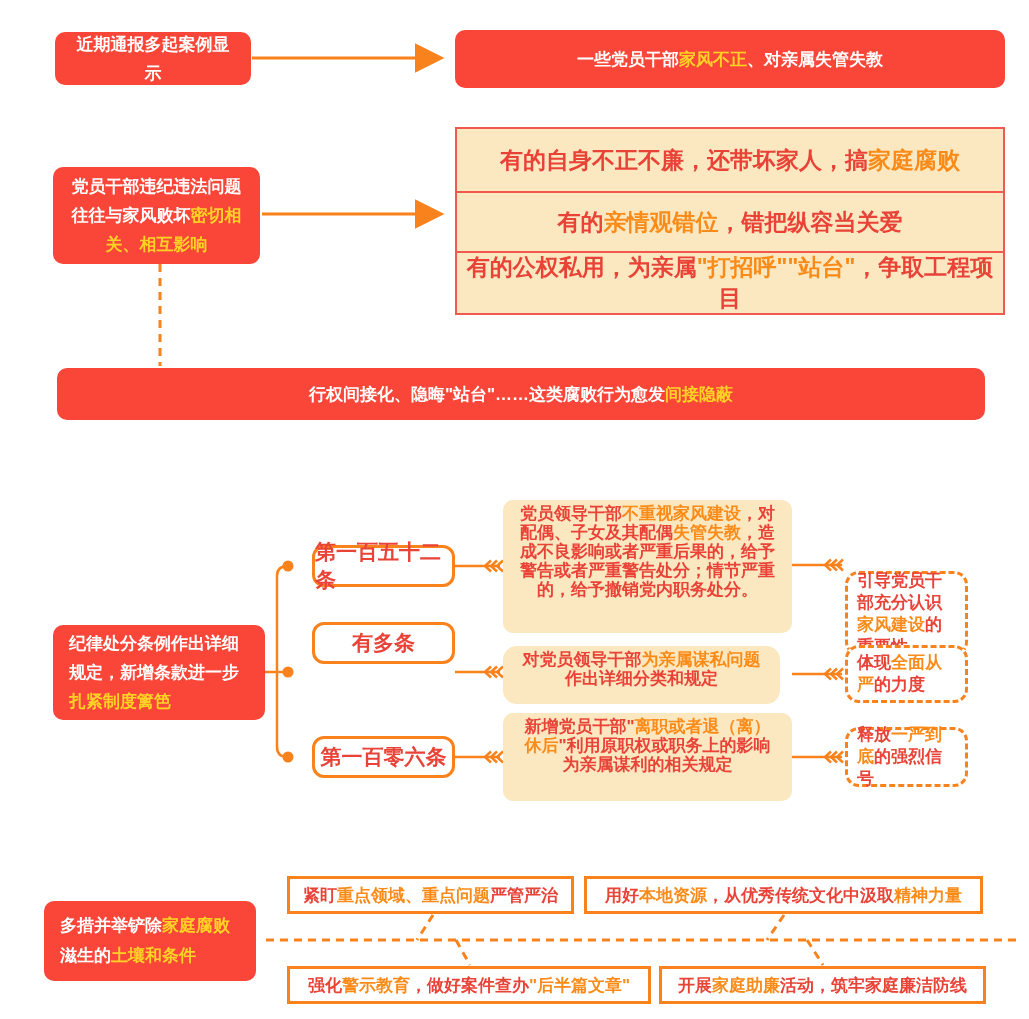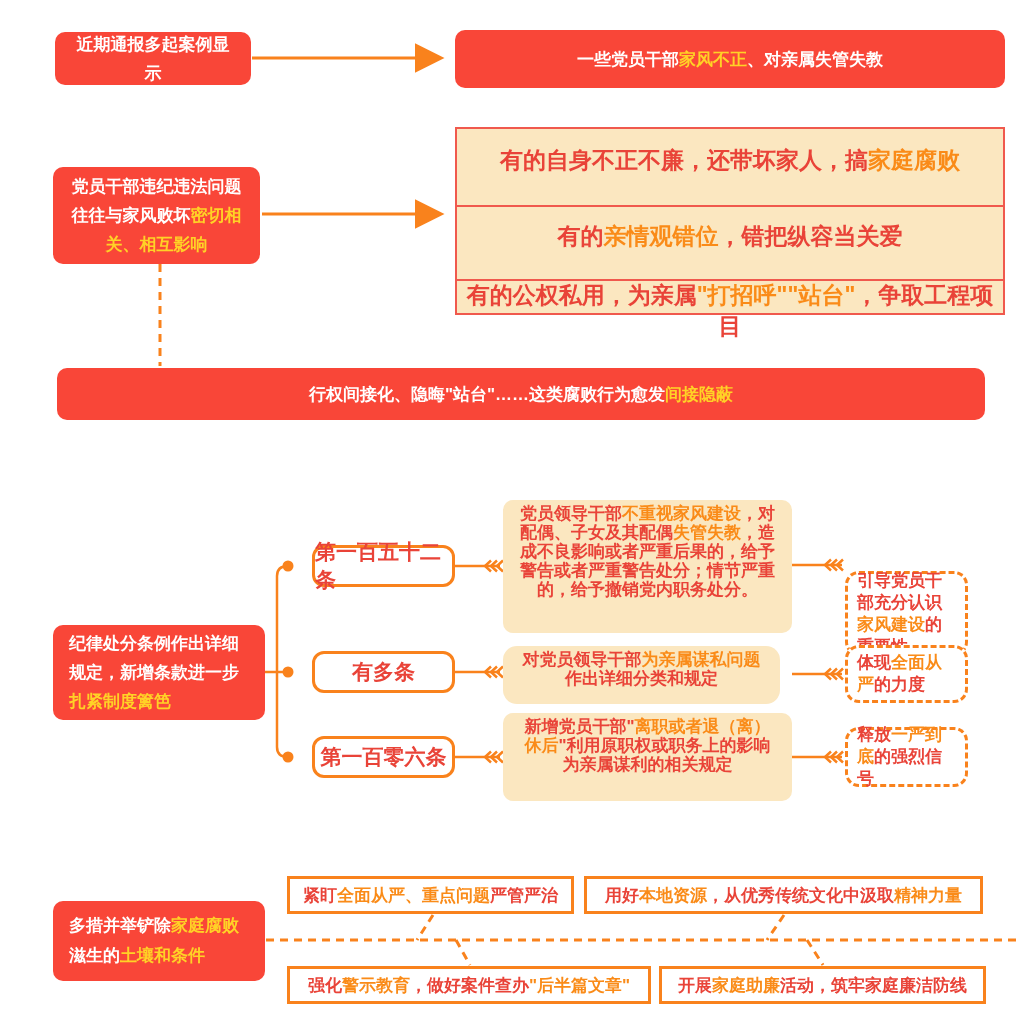--- a/index.html
+++ b/index.html
@@ -10,21 +10,21 @@
   .redbox{background:var(--red_box);border-radius:10px;color:#fff;
           display:flex;align-items:center;justify-content:center;
           font-size:17px;line-height:29px;}
   .redbox.center{text-align:center;}
   .redbox .inner{width:100%;padding:0 16px;}
   .redbox.left .inner{text-align:left;}
   
   .creamtable{background:var(--cream);border:2px solid var(--border_red);}
   .creamrow{display:flex;align-items:center;justify-content:center;
             font-size:23px;text-align:center;box-sizing:border-box;}
-  .creamrow + .creamrow{border-top:2px solid var(--border_red);margin-top:14px;}
+  .creamrow + .creamrow{border-top:2px solid var(--border_red);}
   
   .labelbox{background:#fff;border:3px solid var(--connector);border-radius:12px;
             color:var(--deep_red);display:flex;align-items:center;justify-content:center;
             font-size:21px;}
   
   .detailbox{background:var(--cream);border-radius:10px;padding:4px 16px;
              font-size:17px;line-height:19px;text-align:center;}
   
   .notebox{background:#fff;border:3px dashed var(--connector);border-radius:14px;
            padding:6px 9px;font-size:17px;line-height:22px;text-align:left;
@@ -132,21 +132,21 @@
   <div class="inner"><span class="seg-white">行权间接化、隐晦"站台"……这类腐败行为愈发</span><span class="seg-yellow">间接隐蔽</span></div>
 </div>
 
 <div class="abs redbox left" style="left:53px;top:625px;width:212px;height:95px;">
   <div class="inner"><span class="seg-white">纪律处分条例作出详细规定，新增条款进一步</span><span class="seg-yellow">扎紧制度篱笆</span></div>
 </div>
 
 <div class="abs labelbox" style="left:312px;top:545px;width:143px;height:42px;">
   <span><span class="seg-red">第一百五十二条</span></span>
 </div>
-<div class="abs labelbox" style="left:312px;top:651px;width:143px;height:42px;">
+<div class="abs labelbox" style="left:312px;top:622px;width:143px;height:42px;">
   <span><span class="seg-red">有多条</span></span>
 </div>
 <div class="abs labelbox" style="left:312px;top:736px;width:143px;height:42px;">
   <span><span class="seg-red">第一百零六条</span></span>
 </div>
 
 <div class="abs detailbox" style="left:503px;top:500px;width:289px;height:133px;">
   <span><span class="seg-red">党员领导干部</span><span class="seg-orange">不重视家风建设</span><span class="seg-red">，对配偶、子女及其配偶</span><span class="seg-orange">失管失教</span><span class="seg-red">，造成不良影响或者严重后果的，给予警告或者严重警告处分；情节严重的，给予撤销党内职务处分。</span></span>
 </div>
 <div class="abs detailbox" style="left:503px;top:646px;width:277px;height:58px;border-radius:14px;">
@@ -159,26 +159,26 @@
 <div class="abs notebox" style="left:845px;top:523px;width:123px;height:85px;margin-top:48px;">
   <span><span class="seg-red">引导党员干部充分认识</span><span class="seg-orange">家风建设</span><span class="seg-red">的重要性</span></span>
 </div>
 <div class="abs notebox" style="left:845px;top:645px;width:123px;height:58px;">
   <span><span class="seg-red">体现</span><span class="seg-orange">全面从严</span><span class="seg-red">的力度</span></span>
 </div>
 <div class="abs notebox" style="left:845px;top:727px;width:123px;height:60px;">
   <span><span class="seg-red">释放</span><span class="seg-orange">一严到底</span><span class="seg-red">的强烈信号</span></span>
 </div>
 
-<div class="abs redbox left" style="left:53px;top:901px;width:212px;height:80px;line-height:30px;">
+<div class="abs redbox left" style="left:44px;top:901px;width:212px;height:80px;line-height:30px;">
   <div class="inner"><span class="seg-white">多措并举铲除</span><span class="seg-yellow">家庭腐败</span><span class="seg-white">滋生的</span><span class="seg-yellow">土壤和条件</span></div>
 </div>
 
 <div class="abs bottombox" style="left:287px;top:876px;width:287px;height:38px;">
-  <span><span class="seg-red">紧盯</span><span class="seg-orange">全面从严、重点问题</span><span class="seg-red">严管严治</span></span>
+  <span><span class="seg-red">紧盯</span><span class="seg-orange">重点领域、重点问题</span><span class="seg-red">严管严治</span></span>
 </div>
 <div class="abs bottombox" style="left:584px;top:876px;width:399px;height:38px;">
   <span><span class="seg-red">用好</span><span class="seg-orange">本地资源</span><span class="seg-red">，从优秀传统文化中汲取</span><span class="seg-orange">精神力量</span></span>
 </div>
 <div class="abs bottombox" style="left:287px;top:966px;width:364px;height:38px;">
   <span><span class="seg-red">强化</span><span class="seg-orange">警示教育</span><span class="seg-red">，做好案件查办</span><span class="seg-orange">"后半篇文章"</span></span>
 </div>
 <div class="abs bottombox" style="left:659px;top:966px;width:327px;height:38px;">
   <span><span class="seg-red">开展</span><span class="seg-orange">家庭助廉</span><span class="seg-red">活动，筑牢家庭廉洁防线</span></span>
 </div>

